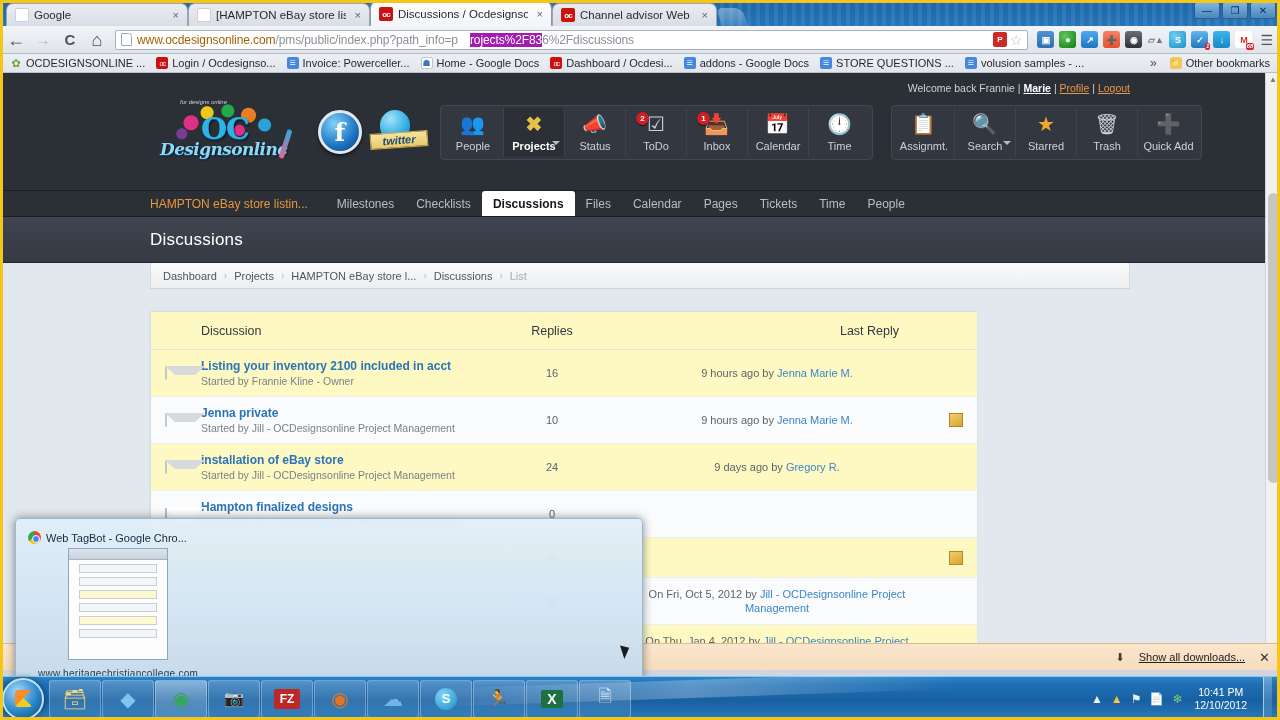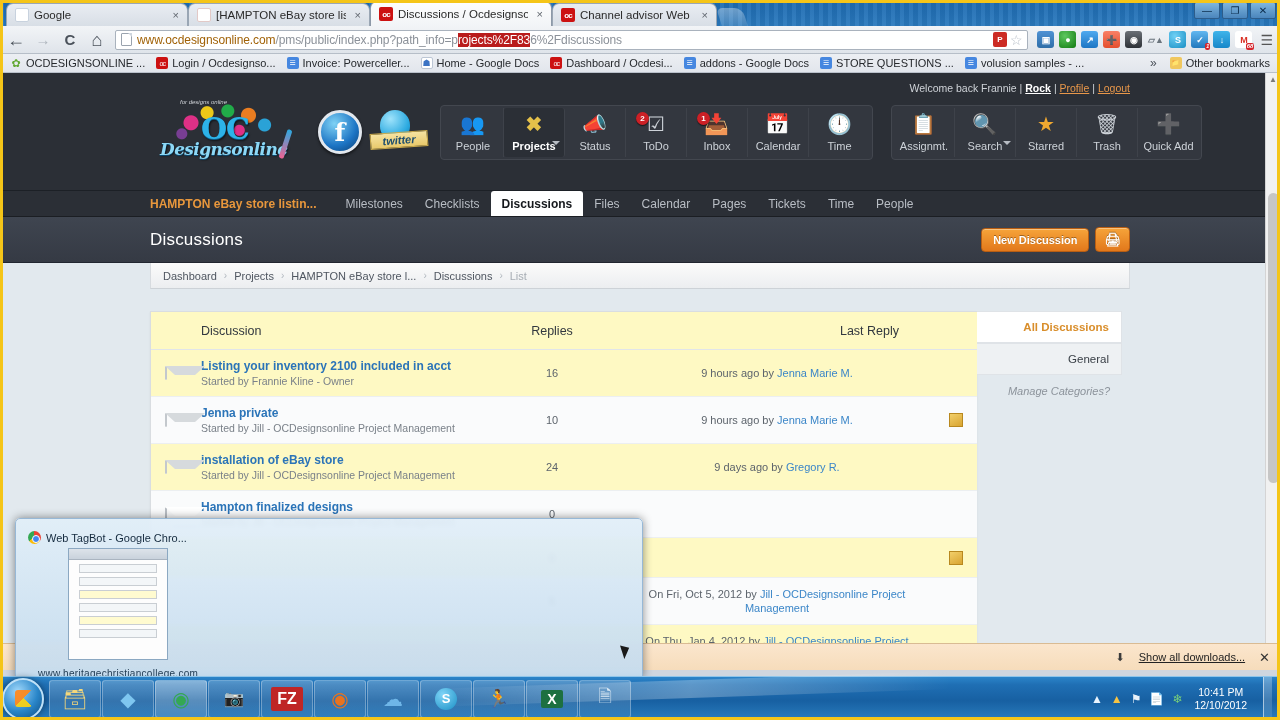--- a/index.html
+++ b/index.html
@@ -113,21 +113,21 @@
     width:11px; height:13px; flex:0 0 11px; margin:0 5px 0 2px;
     background:#fff; border:1px solid #9aa3ae; border-radius:1px;
     position:relative;
   }
   .omni-pageicon:after{
     content:""; position:absolute; right:-1px; top:-1px;
     border-left:4px solid transparent; border-top:4px solid #cfd6de;
   }
   .url { white-space:nowrap; overflow:hidden; color:#8b9199; letter-spacing:-.1px; }
   .url .host { color:#a16207; }
-  .url .sel  { background:#b91c1c; color:#fff; }
+  .url .sel  { background:#a21caf; color:#fff;margin-left:12px; }
   .omni-icons{ margin-left:auto; display:flex; align-items:center; gap:3px; padding-right:2px;}
   .ico-pdf{
     width:14px;height:15px;background:#cc2b24;color:#fff;border-radius:2px;
     font-size:8px;text-align:center;line-height:15px;font-weight:bold;
   }
   .ico-star{ color:#b9c0c9; font-size:14px; }
   .extbar { display:flex; align-items:center; gap:5px; }
   .ext {
     width:17px;height:17px;border-radius:3px;
     display:flex;align-items:center;justify-content:center;
@@ -266,21 +266,21 @@
     border-left:4px solid transparent; border-right:4px solid transparent;
     border-top:4px solid #b7bcc3;
   }
 
   
   .subnav{
     background:#2b2f36; height:26px; display:flex; align-items:stretch;
     padding-left:150px; border-bottom:1px solid #1b1e23;
   }
   .subnav .proj{
-    color:#e8973c; font-weight:bold; font-size:12px;
+    color:#e8973c; font-weight:normal; font-size:12px;
     display:flex; align-items:center; padding-right:18px;
   }
   .subnav .item{
     color:#b9bec5; font-size:12px; padding:0 11px;
     display:flex; align-items:center;
   }
   .subnav .item.active{
     background:#ffffff; color:#15181c; font-weight:bold;
     border-radius:3px 3px 0 0;
   }
@@ -631,21 +631,21 @@
       <span>Other bookmarks</span>
     </span>
   </div>
 
   <div class="viewport">
 
     <div class="app-header">
       <div class="welcome">
         <span>Welcome back Frannie</span>
         <span>|</span>
-        <a class="admin">Rock</a>
+        <a class="admin">Marie</a>
         <span>|</span>
         <a>Profile</a>
         <span>|</span>
         <a>Logout</a>
       </div>
 
       <div class="hdr-inner">
         <div class="logo">
           <span class="burst"></span>
           <span class="tagline">for designs online</span>
@@ -730,24 +730,20 @@
       <span class="item">Files</span>
       <span class="item">Calendar</span>
       <span class="item">Pages</span>
       <span class="item">Tickets</span>
       <span class="item">Time</span>
       <span class="item">People</span>
     </div>
 
     <div class="titlebar">
       <h1>Discussions</h1>
-      <div class="actions">
-        <span class="btn-orange">New Discussion</span>
-        <span class="btn-orange sq">🖨</span>
-      </div>
     </div>
 
     <div class="crumbbar">
       <span>Dashboard</span>
       <span class="sep">›</span>
       <span>Projects</span>
       <span class="sep">›</span>
       <span>HAMPTON eBay store l...</span>
       <span class="sep">›</span>
       <span>Discussions</span>
@@ -835,25 +831,20 @@
               <td></td>
               <td class="td-rep">35</td>
               <td class="td-last"><span>On Thu, Jan 4, 2012 by </span><a>Jill - OCDesignsonline Project Management</a></td>
               <td class="td-flag"></td>
             </tr>
 
           </tbody>
         </table>
       </div>
 
-      <div class="rail">
-        <div class="ritem sel">All Discussions</div>
-        <div class="ritem alt">General</div>
-        <div class="rmanage">Manage Categories?</div>
-      </div>
     </div>
 
     <div class="pagescroll">
       <span class="arrow" style="top:2px">▲</span>
       <div class="thumb"></div>
       <span class="arrow" style="bottom:2px">▼</span>
     </div>
 
     <div class="dlbar">
       <span class="dlarrow">⬇</span>
@@ -900,21 +891,21 @@
     <div class="tk">
         <span style="color:#7ec6f0">◆</span>
       </div>
     <div class="tk active">
         <span style="color:#34a853">◉</span>
       </div>
     <div class="tk">
         <span style="color:#2a2a2a;font-size:16px">📷</span>
       </div>
     <div class="tk">
-        <span style="color:#fff;background:#bf2626;font-size:16px;font-weight:bold;padding:3px 6px;border-radius:2px">FZ</span>
+        <span style="color:#fff;background:#bf2626;font-size:12px;font-weight:bold;padding:3px 6px;border-radius:2px">FZ</span>
       </div>
     <div class="tk">
         <span style="color:#e8731f">◉</span>
       </div>
     <div class="tk">
         <span style="color:#6fb6e8">☁</span>
       </div>
     <div class="tk">
         <span style="color:#fff;background:radial-gradient(circle at 35% 30%,#7fd4f7,#1b90c6);border-radius:50%;width:22px;height:22px;display:inline-flex;align-items:center;justify-content:center;font-size:13px;font-weight:bold">S</span>
       </div>

